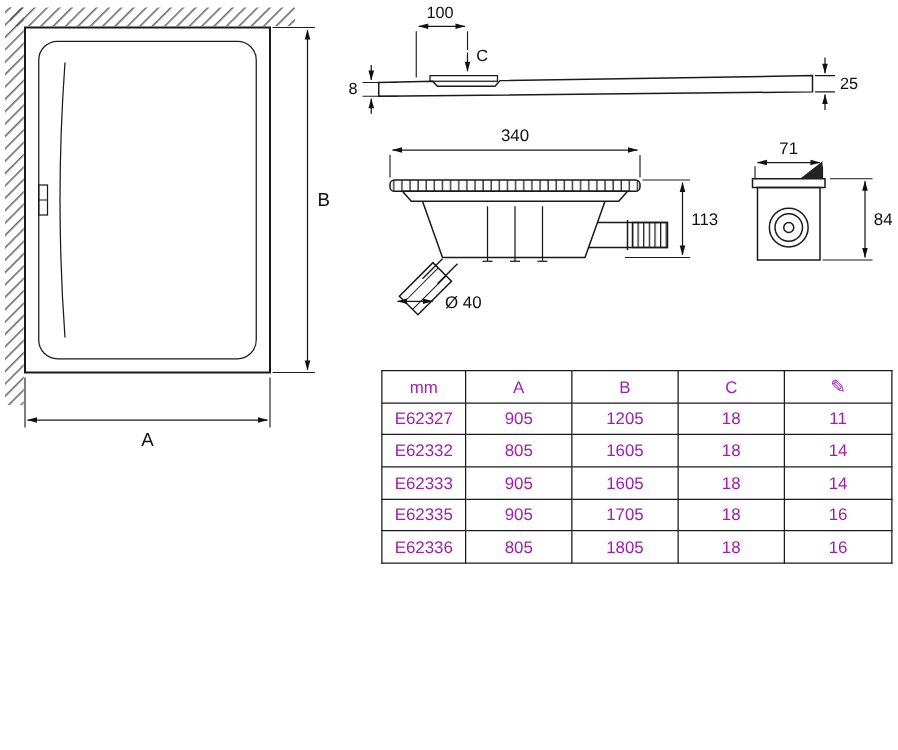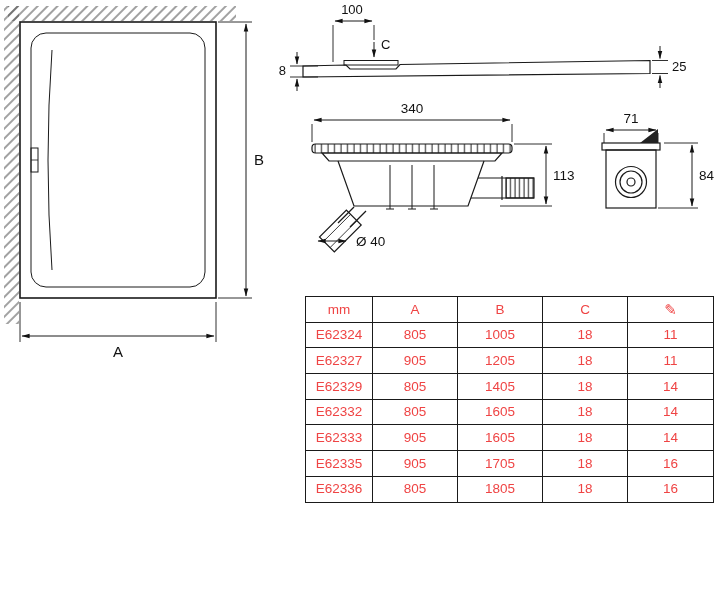--- a/index.html
+++ b/index.html
@@ -11,21 +11,21 @@
   .sheet{position:absolute;inset:0;background:#fff;}
   .drawing{position:absolute;left:0;top:0;}
   .lbl{fill:#111;stroke:none;font-family:"Liberation Sans",sans-serif;}
   .ext{stroke-width:0.9;}
   .dimline{stroke-width:1;}
   .spec-table{
     position:absolute;left:305px;top:296px;width:408px;
     border-collapse:collapse;table-layout:fixed;background:#fff;
   }
   .spec-table th,.spec-table td{
-    border:1.2px solid #1a1a1a;font-weight:400;font-size:13.5px;color:#ef4444;
+    border:1.2px solid #1a1a1a;font-weight:400;font-size:13.5px;color:#a21caf;
     text-align:center;vertical-align:middle;height:24.7px;padding:0;line-height:1;
     overflow:hidden;white-space:nowrap;
   }
   .pencil{font-size:15px;display:inline-block;}
 </style>
 </head>
 <body>
 
 <div class="sheet">
 
@@ -172,41 +172,27 @@
         <th>A</th>
         <th>B</th>
         <th>C</th>
         <th>
           <span class="pencil">✎</span>
         </th>
       </tr>
     </thead>
     <tbody>
         <tr>
-          <td>E62324</td>
-          <td>805</td>
-          <td>1005</td>
-          <td>18</td>
-          <td>11</td>
-        </tr>
-        <tr>
           <td>E62327</td>
           <td>905</td>
           <td>1205</td>
           <td>18</td>
           <td>11</td>
         </tr>
         <tr>
-          <td>E62329</td>
-          <td>805</td>
-          <td>1405</td>
-          <td>18</td>
-          <td>14</td>
-        </tr>
-        <tr>
           <td>E62332</td>
           <td>805</td>
           <td>1605</td>
           <td>18</td>
           <td>14</td>
         </tr>
         <tr>
           <td>E62333</td>
           <td>905</td>
           <td>1605</td>

